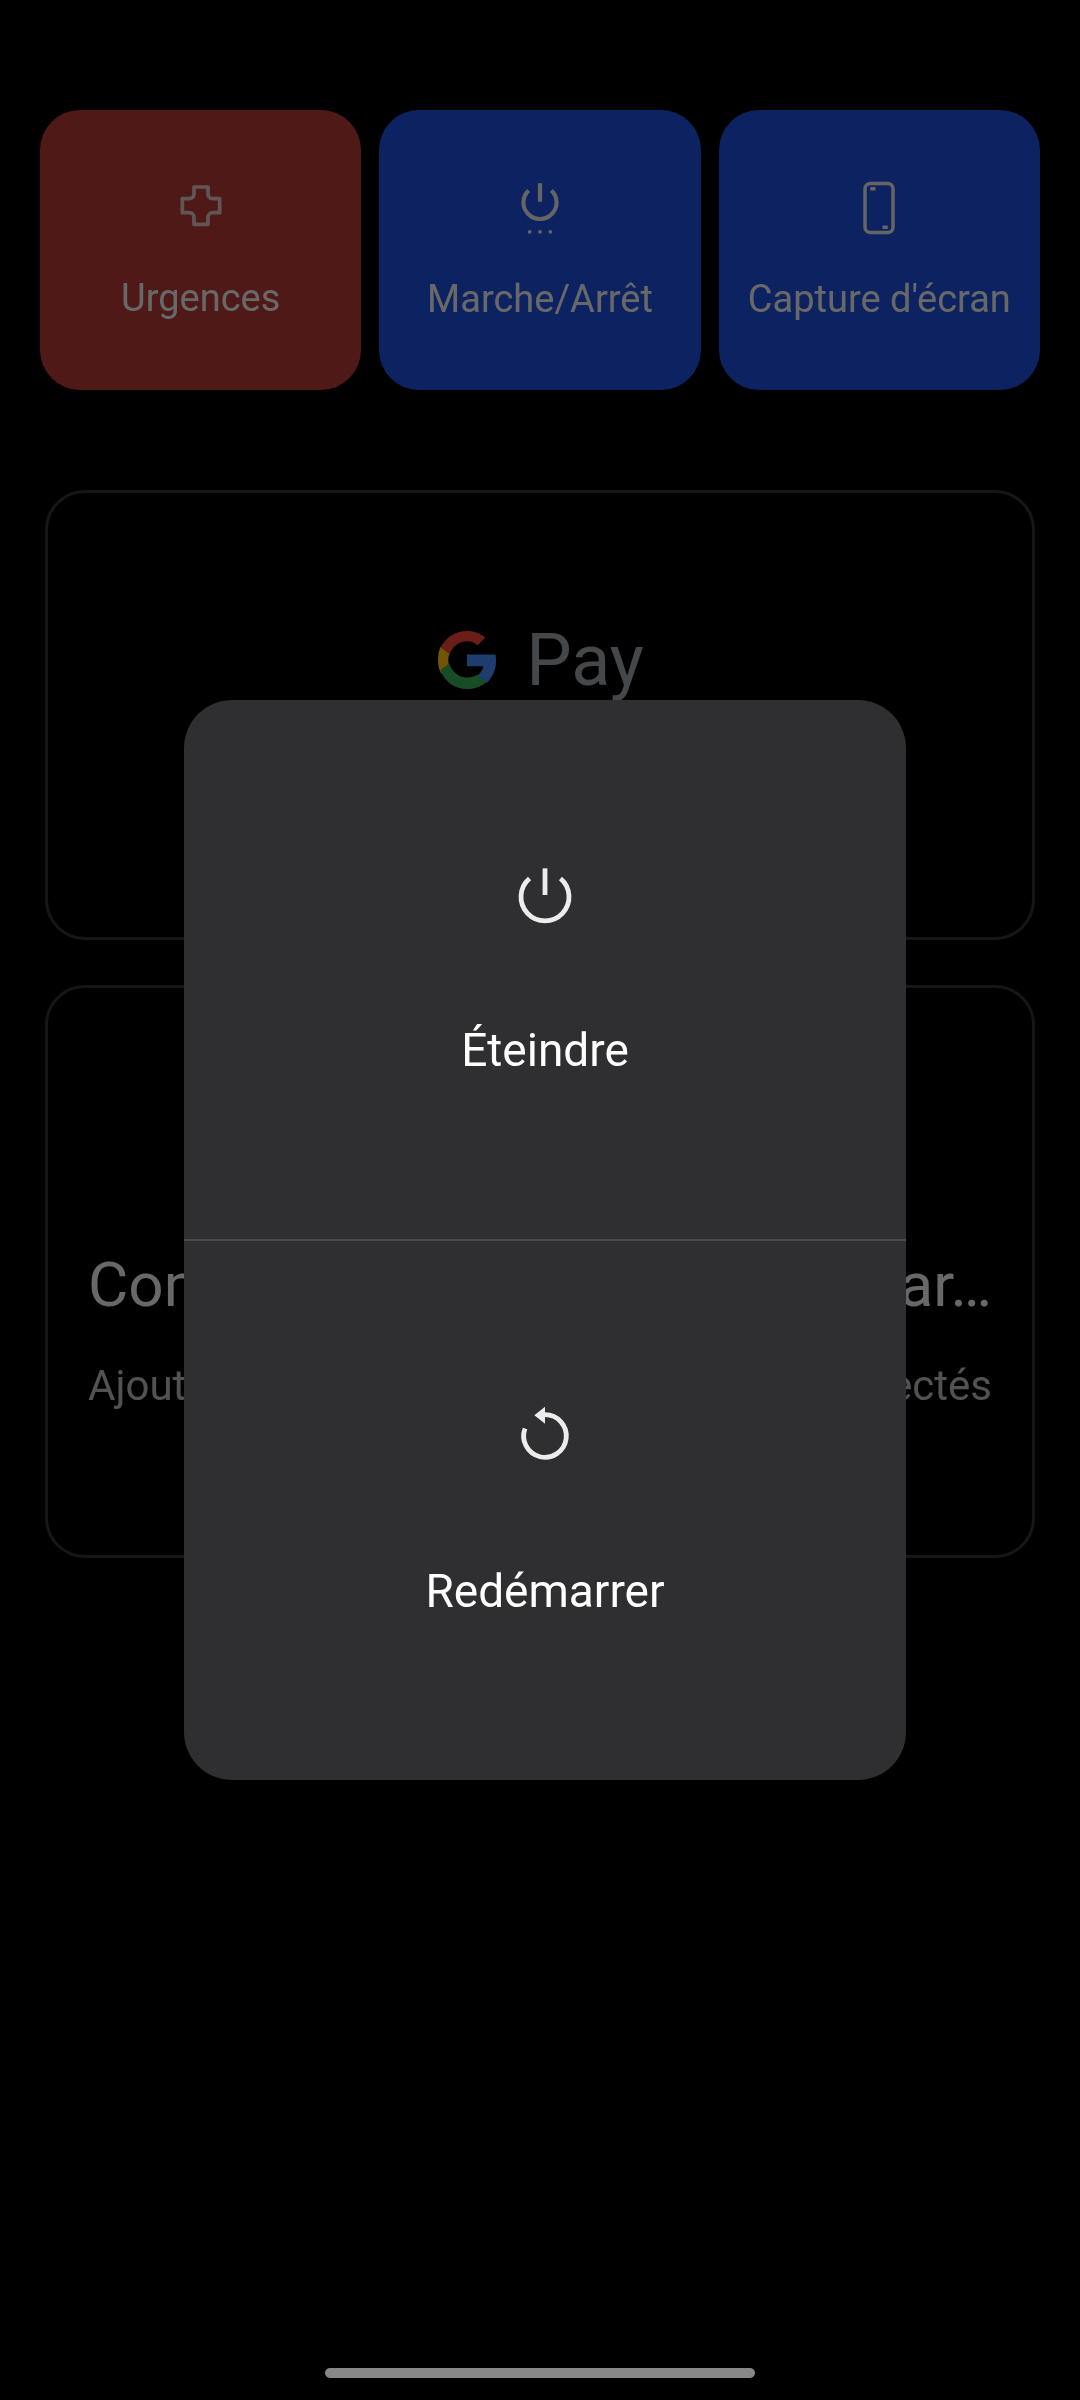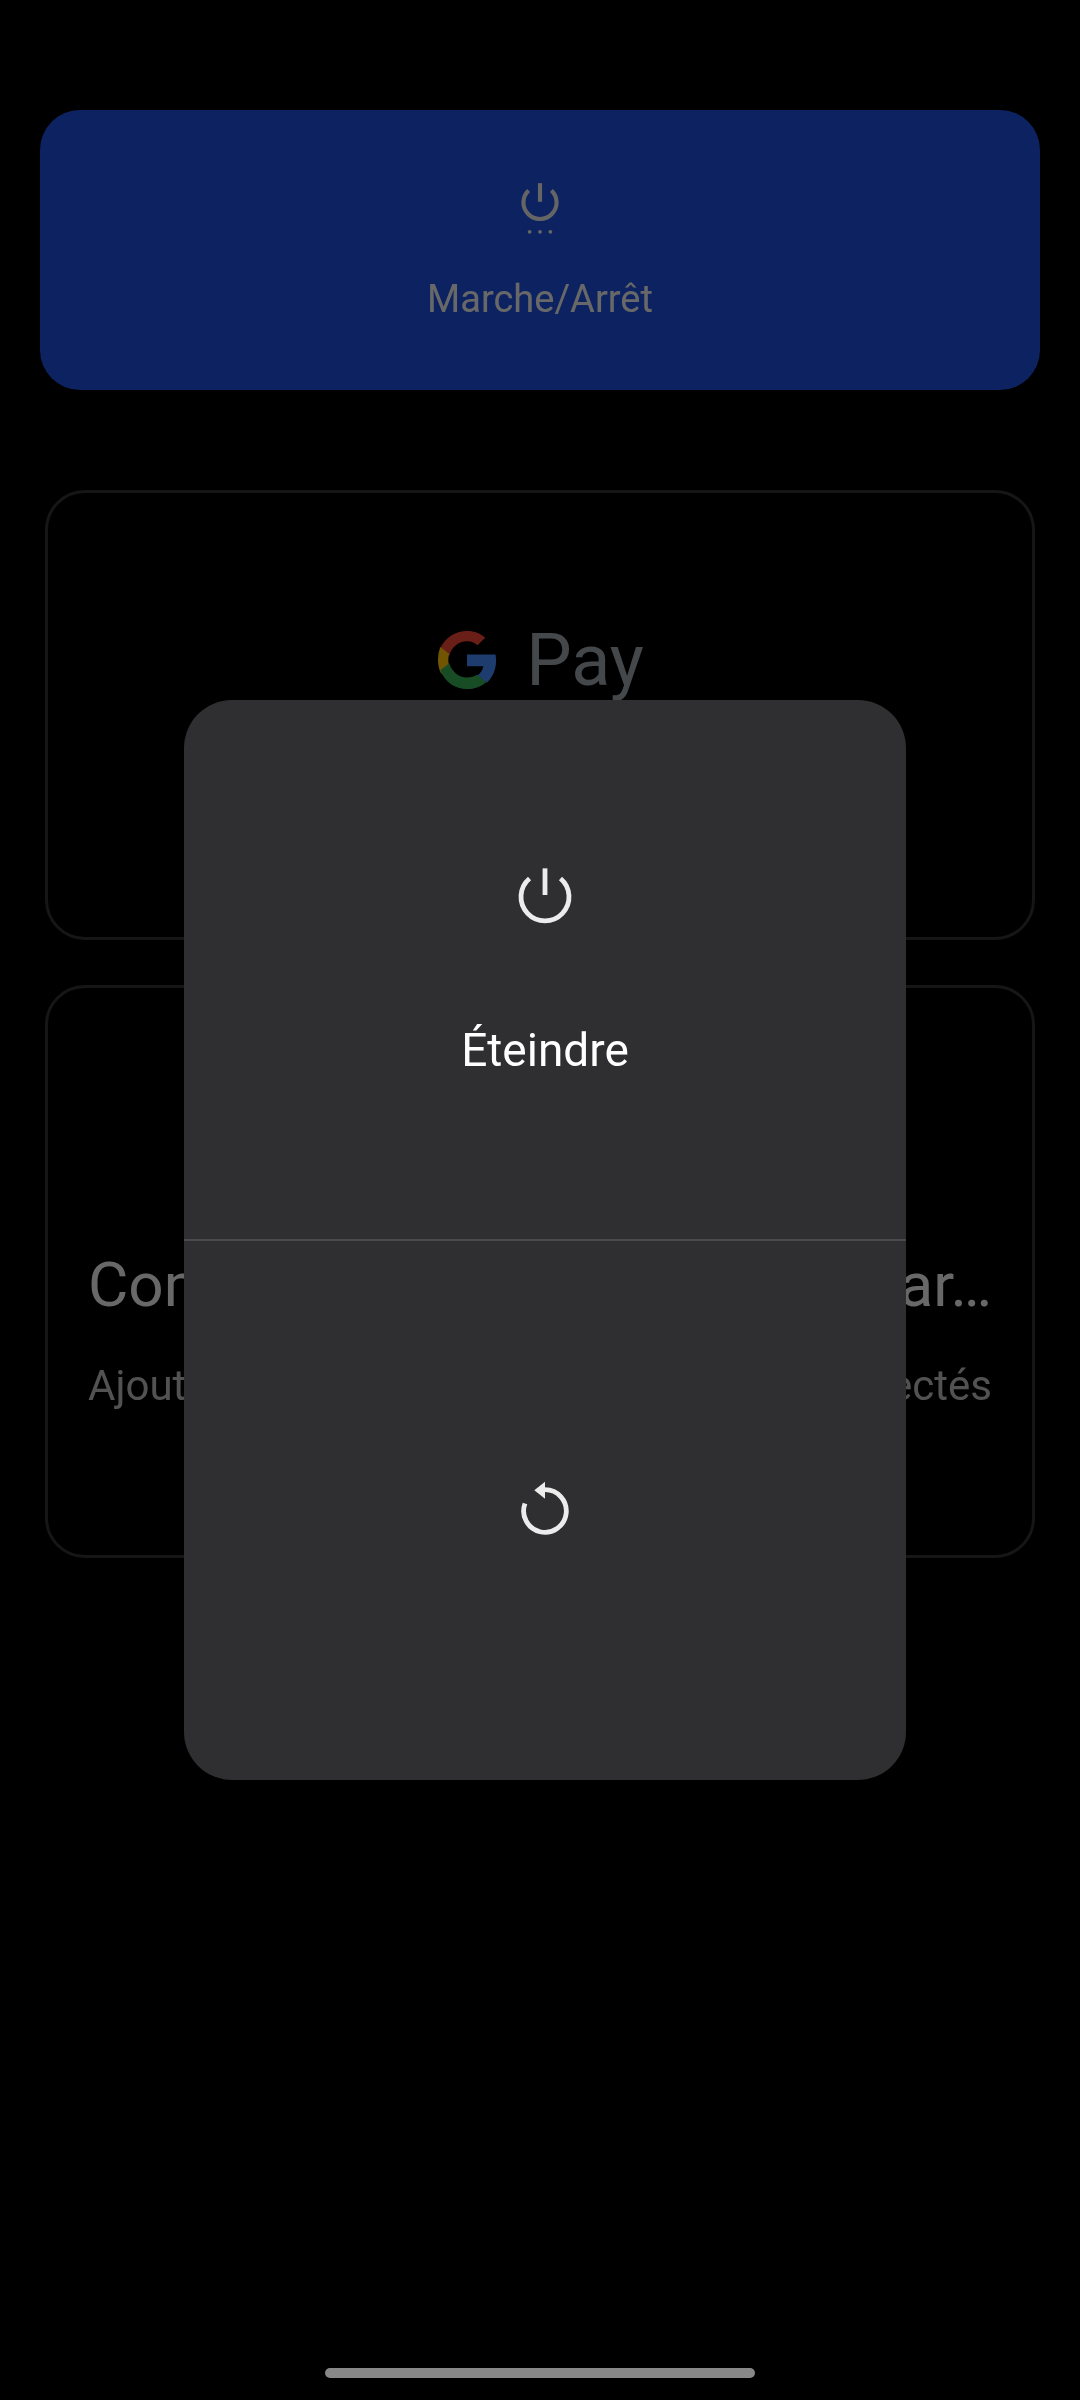--- a/index.html
+++ b/index.html
@@ -147,32 +147,45 @@
     background: #888;
   }
 </style>
 </head>
 <body>
 
 <div class="bg-layer">
 
   <div class="top-row">
 
+    <div class="top-tile emergency">
+      <svg width="56" height="56" viewBox="0 0 24 24" fill="none" stroke="#d8c0c0" stroke-width="1.6">
+        <path d="M9 3 h6 l0 3 a2 2 0 0 0 2 2 h3 v6 h-3 a2 2 0 0 0 -2 2 v3 h-6 v-3 a2 2 0 0 0 -2 -2 h-3 v-6 h3 a2 2 0 0 0 2 -2 z" stroke-linejoin="round"></path>
+      </svg>
+      <span class="tile-label">Urgences</span>
+    </div>
 
     <div class="top-tile">
       <svg width="50" height="58" viewBox="0 0 24 28" fill="none" stroke="#e0e0e0" stroke-width="2">
         <path d="M12 2 v9"></path>
         <path d="M6.5 5.5 a8 8 0 1 0 11 0"></path>
         <circle cx="7" cy="25.5" r="0.9" fill="#e0e0e0" stroke="none"></circle>
         <circle cx="12" cy="25.5" r="0.9" fill="#e0e0e0" stroke="none"></circle>
         <circle cx="17" cy="25.5" r="0.9" fill="#e0e0e0" stroke="none"></circle>
       </svg>
       <span class="tile-label">Marche/Arrêt</span>
     </div>
 
+    <div class="top-tile">
+      <svg width="42" height="58" viewBox="0 0 24 32" fill="none" stroke="#e0e0e0" stroke-width="2">
+        <rect x="4" y="2" width="16" height="28" rx="3"></rect>
+        <path d="M7 5 h3 M14 27 h3"></path>
+      </svg>
+      <span class="tile-label">Capture d'écran</span>
+    </div>
   </div>
 
   <div class="gpay-card">
     <div class="gpay-logo">
       <svg width="62" height="62" viewBox="0 0 48 48">
         <path fill="#EA4335" d="M24 9.5c3.94 0 6.64 1.7 8.16 3.12l5.96-5.82C34.6 3.42 29.88 1.5 24 1.5 14.82 1.5 6.96 6.98 3.36 14.9l6.94 5.38C12.06 14.2 17.52 9.5 24 9.5z"></path>
         <path fill="#4285F4" d="M46.5 24.5c0-1.64-.14-3.2-.42-4.7H24v9.02h12.7c-.56 2.96-2.24 5.48-4.76 7.18l7.3 5.66C43.6 37.74 46.5 31.68 46.5 24.5z"></path>
         <path fill="#FBBC05" d="M10.3 28.72A14.6 14.6 0 0 1 9.5 24c0-1.64.28-3.22.78-4.72l-6.94-5.38A23.94 23.94 0 0 0 1.5 24c0 3.86.92 7.5 2.56 10.72l6.94-5.38z"></path>
         <path fill="#34A853" d="M24 46.5c6.12 0 11.26-2.02 15.02-5.5l-7.3-5.66c-2.02 1.36-4.62 2.16-7.72 2.16-6.48 0-11.94-4.7-13.7-11.02l-6.94 5.38C6.96 41.02 14.82 46.5 24 46.5z"></path>
       </svg>
@@ -203,17 +216,18 @@
     <span class="dialog-label">Éteindre</span>
   </div>
 
   <div class="dialog-divider"></div>
 
   <div class="dialog-item">
     <svg width="64" height="64" viewBox="0 0 24 24" fill="none" stroke="#ececec" stroke-width="1.8">
       <path d="M12 4 a8 8 0 1 1 -7.5 5.2"></path>
       <path d="M12 1 l-4 3.2 4 3.2" fill="#ececec" stroke="none"></path>
     </svg>
+    <span class="dialog-label">Redémarrer</span>
   </div>
 
 </div>
 
 <div class="nav-bar"></div>
 
 </body></html>

